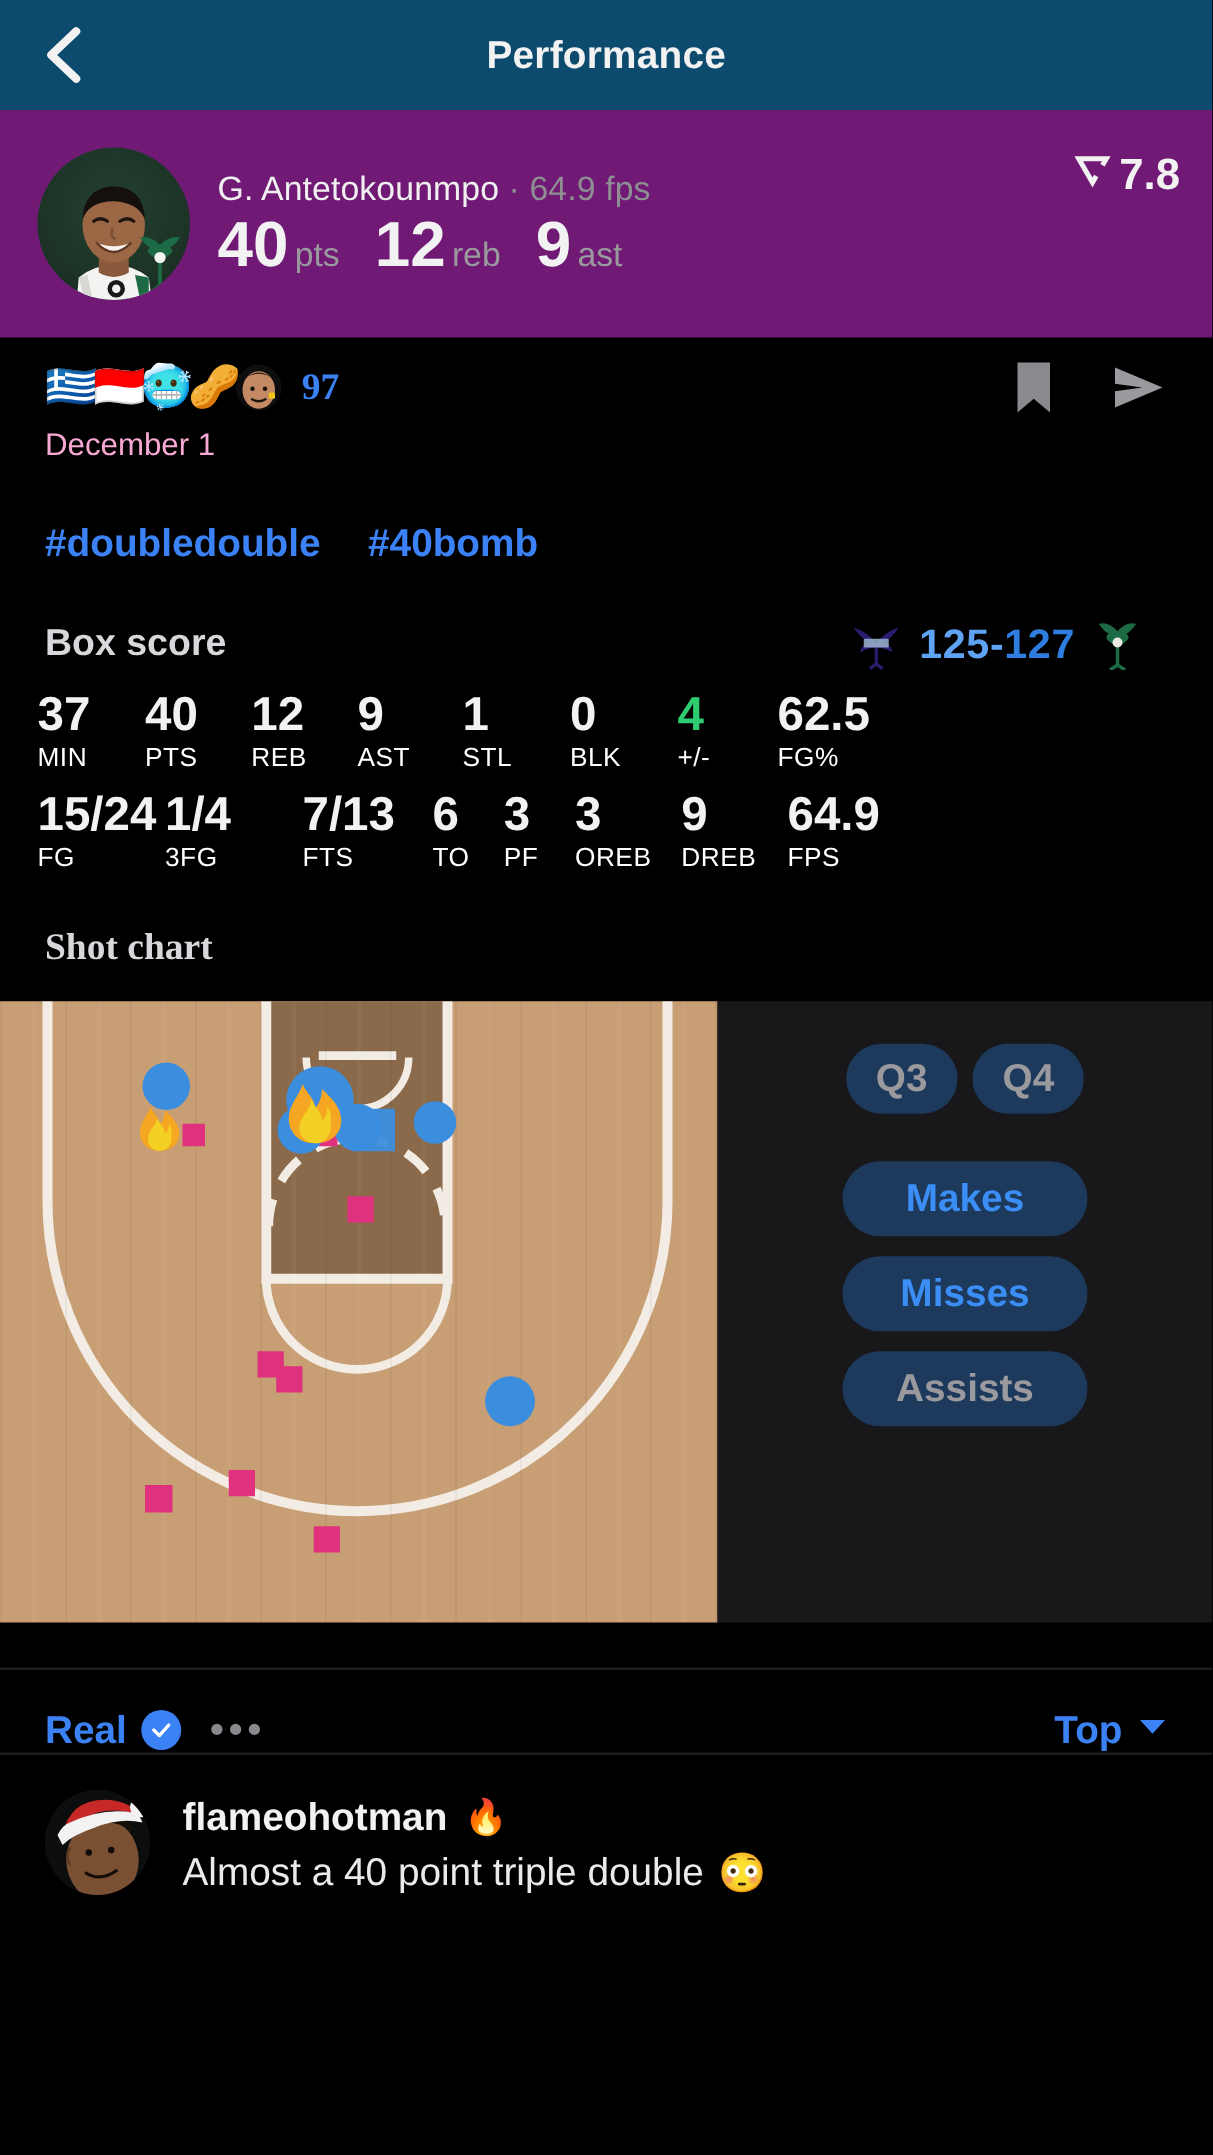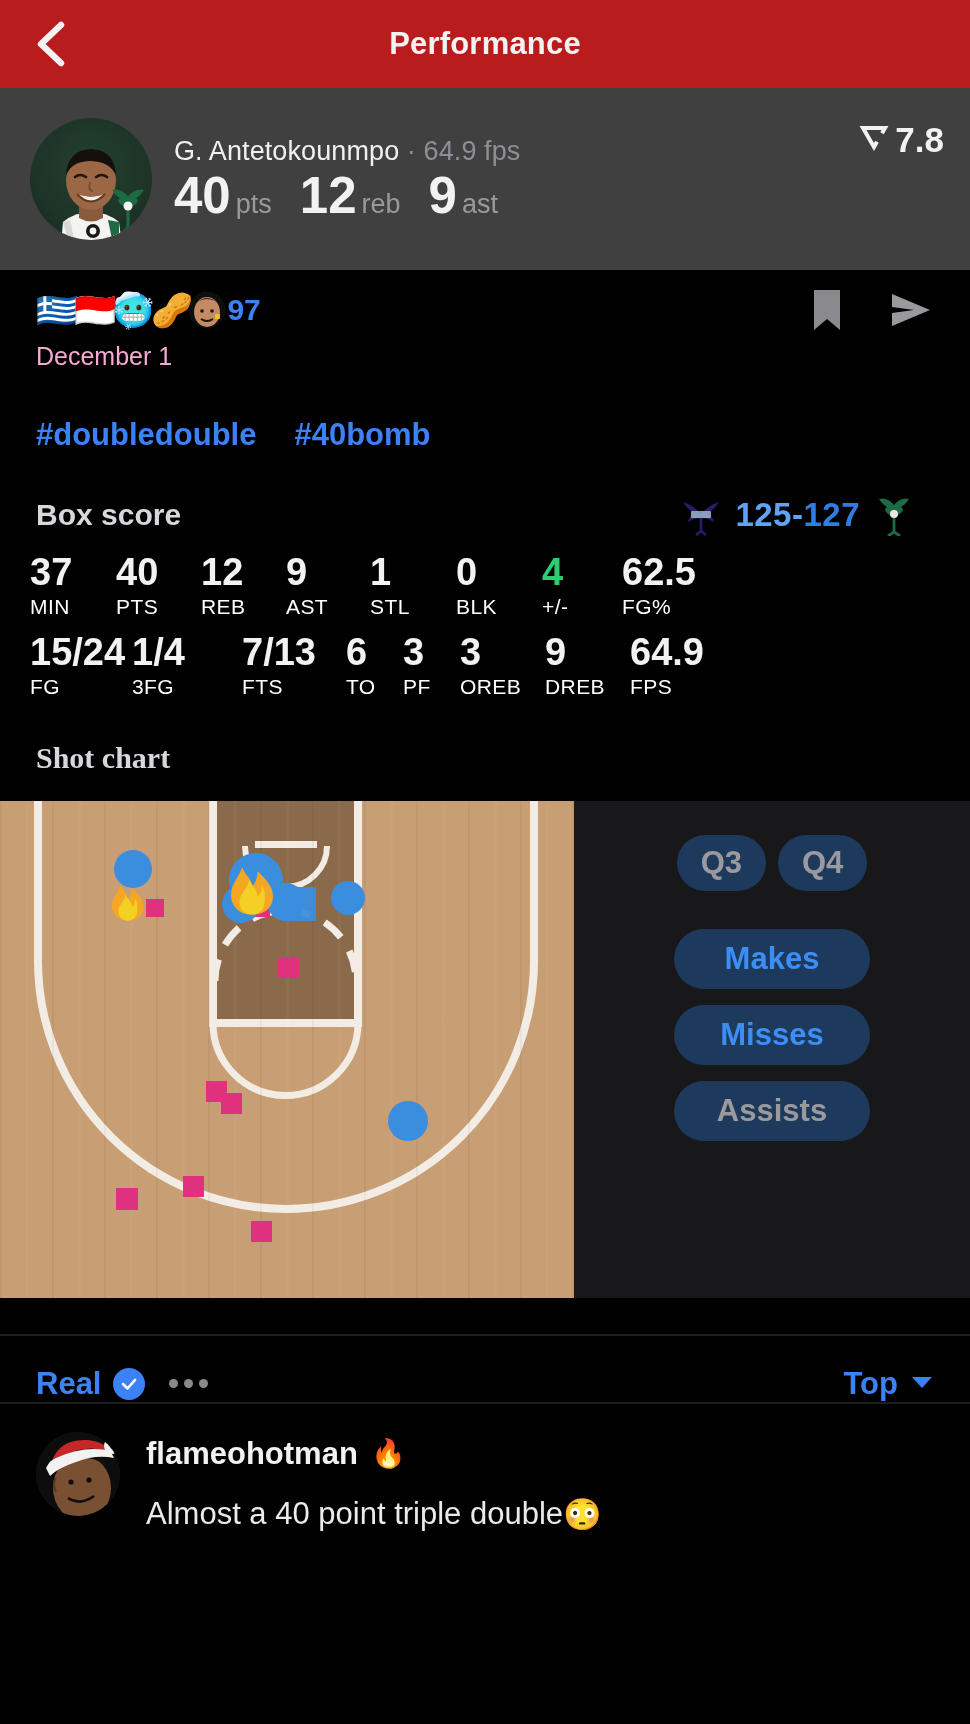--- a/index.html
+++ b/index.html
@@ -7,35 +7,35 @@
   body {
     width:970px; height:1724px;
     font-family:"Liberation Sans", sans-serif;
     color:#fff;
     overflow:hidden;
     position:relative;
   }
 
   
   .navbar{
-    height:88px; background:#b91c1c;
+    height:88px; background:#0c4a6e;
     display:flex; align-items:center; justify-content:center;
     position:relative;
   }
   .nav-back{
     position:absolute; left:22px; top:50%; transform:translateY(-50%);
     width:56px; height:56px; display:flex; align-items:center; justify-content:center;
     cursor:pointer;
   }
   .nav-back svg{ display:block; }
   .nav-title{ font-size:31px; font-weight:bold; color:#f2f2f2; letter-spacing:.2px; }
 
   
   .hero{
-    background:#404040; height:182px;
+    background:#701a75; height:182px;
     display:flex; align-items:center; padding:0 24px 0 30px;
     position:relative;
   }
   .hero-avatar{
     width:122px; height:122px; border-radius:50%;
     background:radial-gradient(circle at 50% 40%, #23402f 0%, #1d3427 60%, #18291f 100%);
     overflow:hidden; position:relative; flex:0 0 auto;
   }
   .face{
     position:absolute; left:50%; bottom:-4px; transform:translateX(-50%);
@@ -57,21 +57,21 @@
   .reaction-bar{
     background:#000; padding:18px 36px 0 36px;
     display:flex; align-items:center;
   }
   .emoji-stack{ display:flex; align-items:center; }
   .emoji-stack .e{ font-size:34px; line-height:1; margin-right:-4px; display:inline-block;}
   .emoji-ava{
     width:36px;height:36px;border-radius:50%;overflow:hidden;display:inline-block;
     position:relative; margin-right:2px; background:#2b1d16;
   }
-  .react-count{ font-size:30px; font-weight:bold; color:#3b82f6; }
+  .react-count{ font-size:30px; font-weight:bold; color:#3b82f6; margin-left:14px;font-family:Liberation Serif, serif;}
   .reaction-actions{ margin-left:auto; display:flex; align-items:center; gap:44px;}
   .icon-btn{ cursor:pointer; display:flex; align-items:center; justify-content:center; }
 
   .post-date{ padding:10px 36px 0 36px; font-size:25px; color:#f9a8d4;}
 
   
   .hashtags{ padding:46px 36px 0 36px; display:flex; gap:38px;}
   .hashtag{ font-size:31px; font-weight:bold; color:#3b82f6; cursor:pointer;}
 
   
@@ -161,21 +161,21 @@
   
   .comment{ display:flex; padding:28px 36px 0 36px; }
   .c-avatar{
     width:84px;height:84px;border-radius:50%;flex:0 0 auto;overflow:hidden;
     background:#161616; position:relative;
   }
   .c-body{ margin-left:26px; padding-top:4px;}
   .c-name-row{ display:flex; align-items:center; gap:14px;}
   .c-name{ font-size:31px; font-weight:bold; color:#f2f2f2;}
   .c-badge{ font-size:28px; line-height:1;}
-  .c-text{ margin-top:24px; font-size:31px; color:#eaeaea; display:flex; align-items:center; gap:0;}
+  .c-text{ margin-top:8px; font-size:31px; color:#eaeaea; display:flex; align-items:center; gap:12px;}
 </style>
 </head>
 <body>
 
 <div class="navbar">
   <div class="nav-back">
     <span>
       <svg width="36" height="48" viewBox="0 0 36 48">
         <path d="M29 5 L9 24 L29 43" stroke="#f2f2f2" stroke-width="6.5" fill="none" stroke-linecap="round" stroke-linejoin="round"></path>
       </svg>

